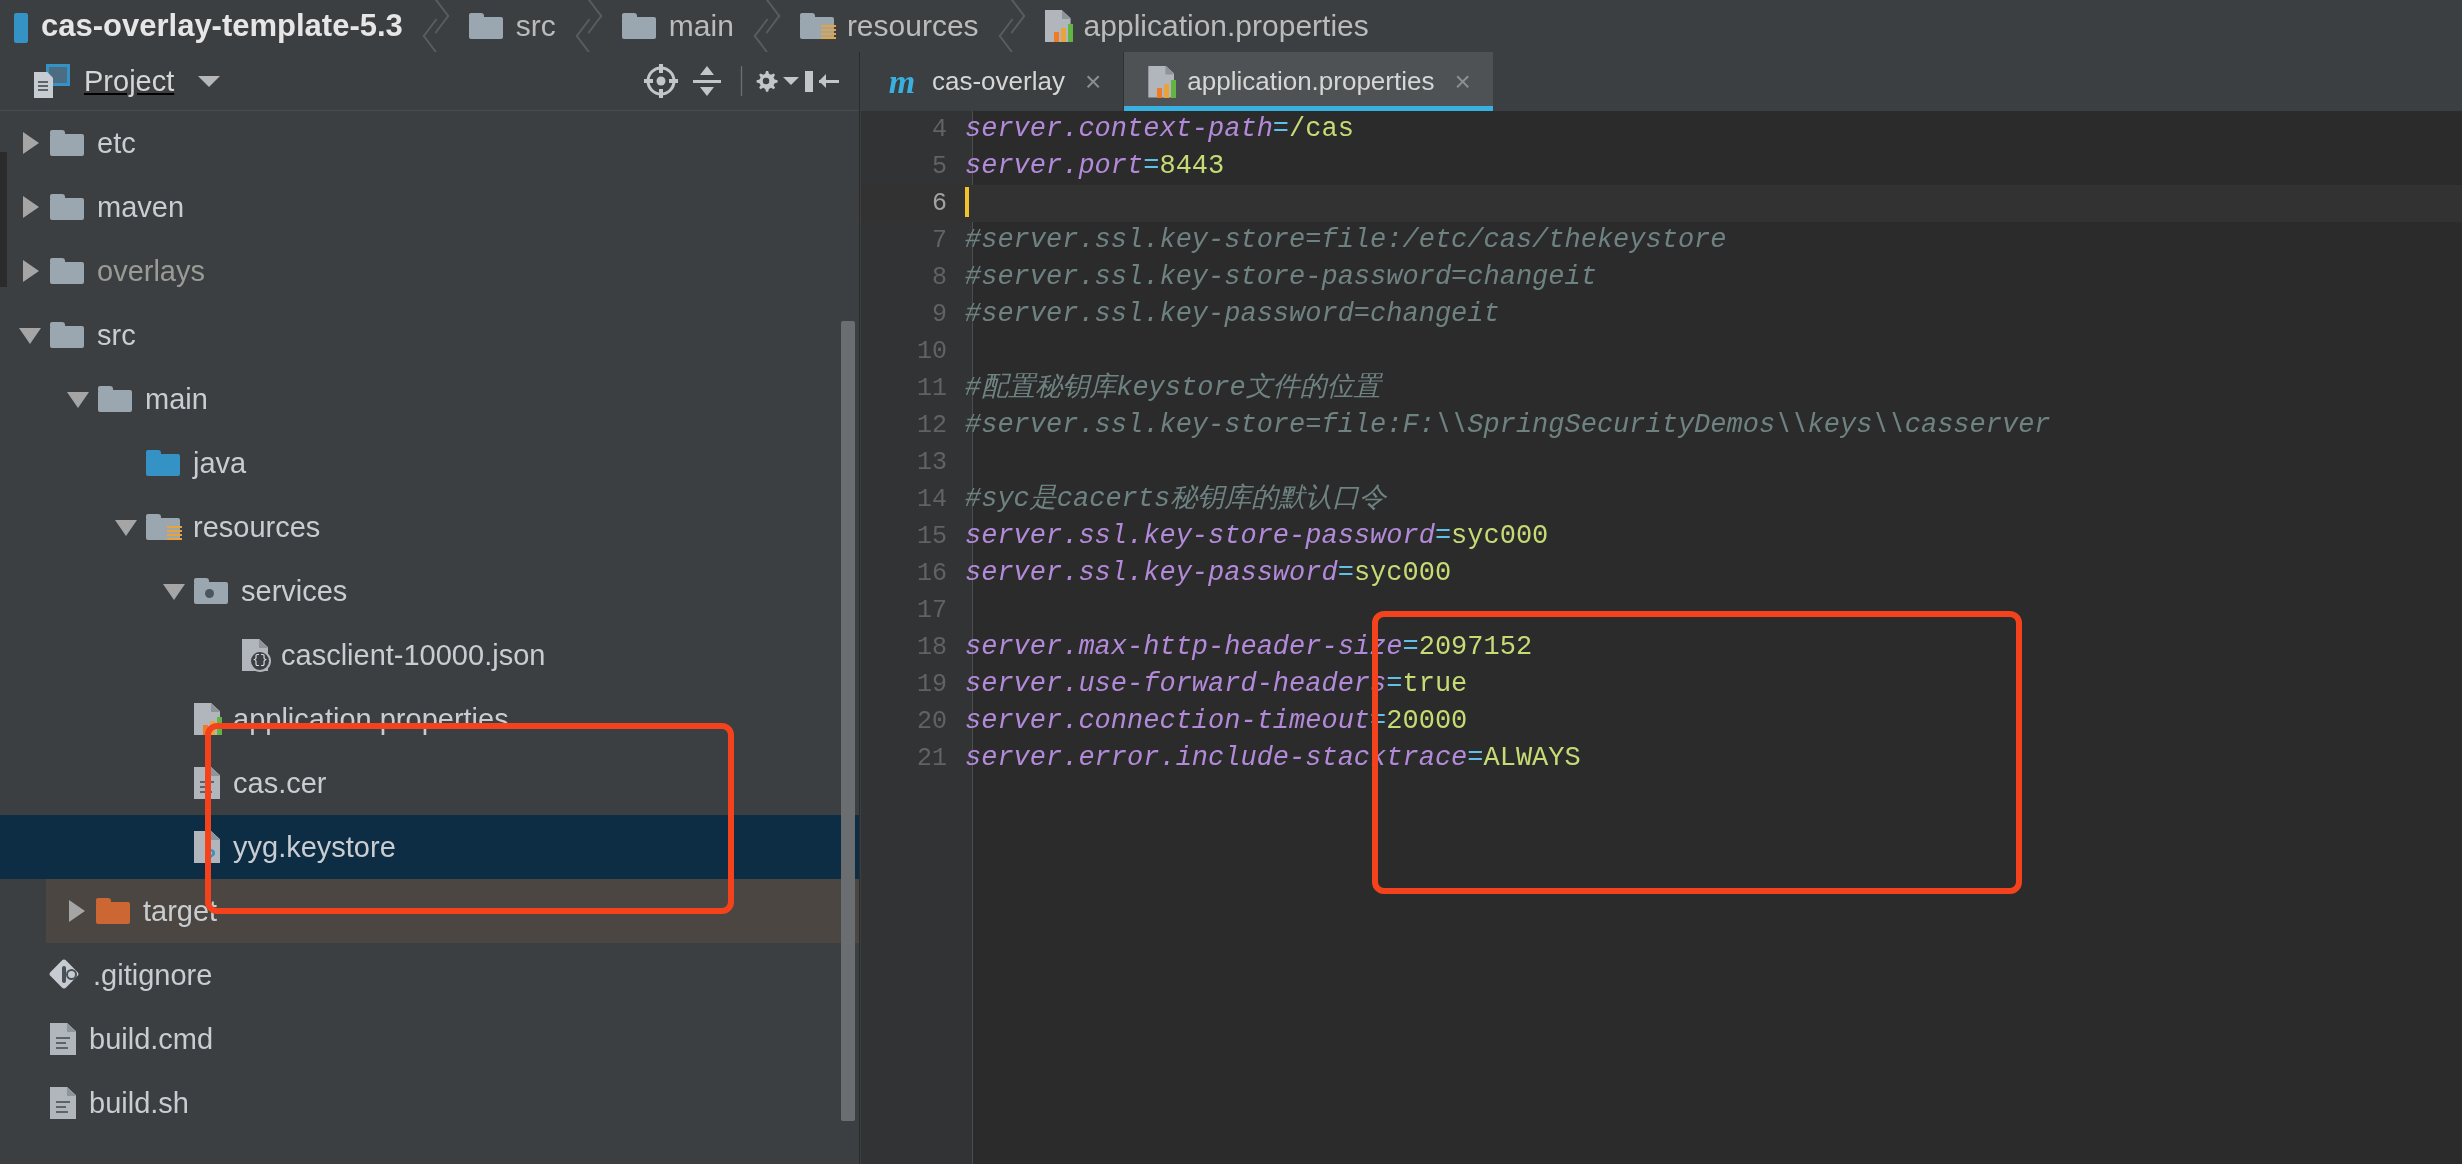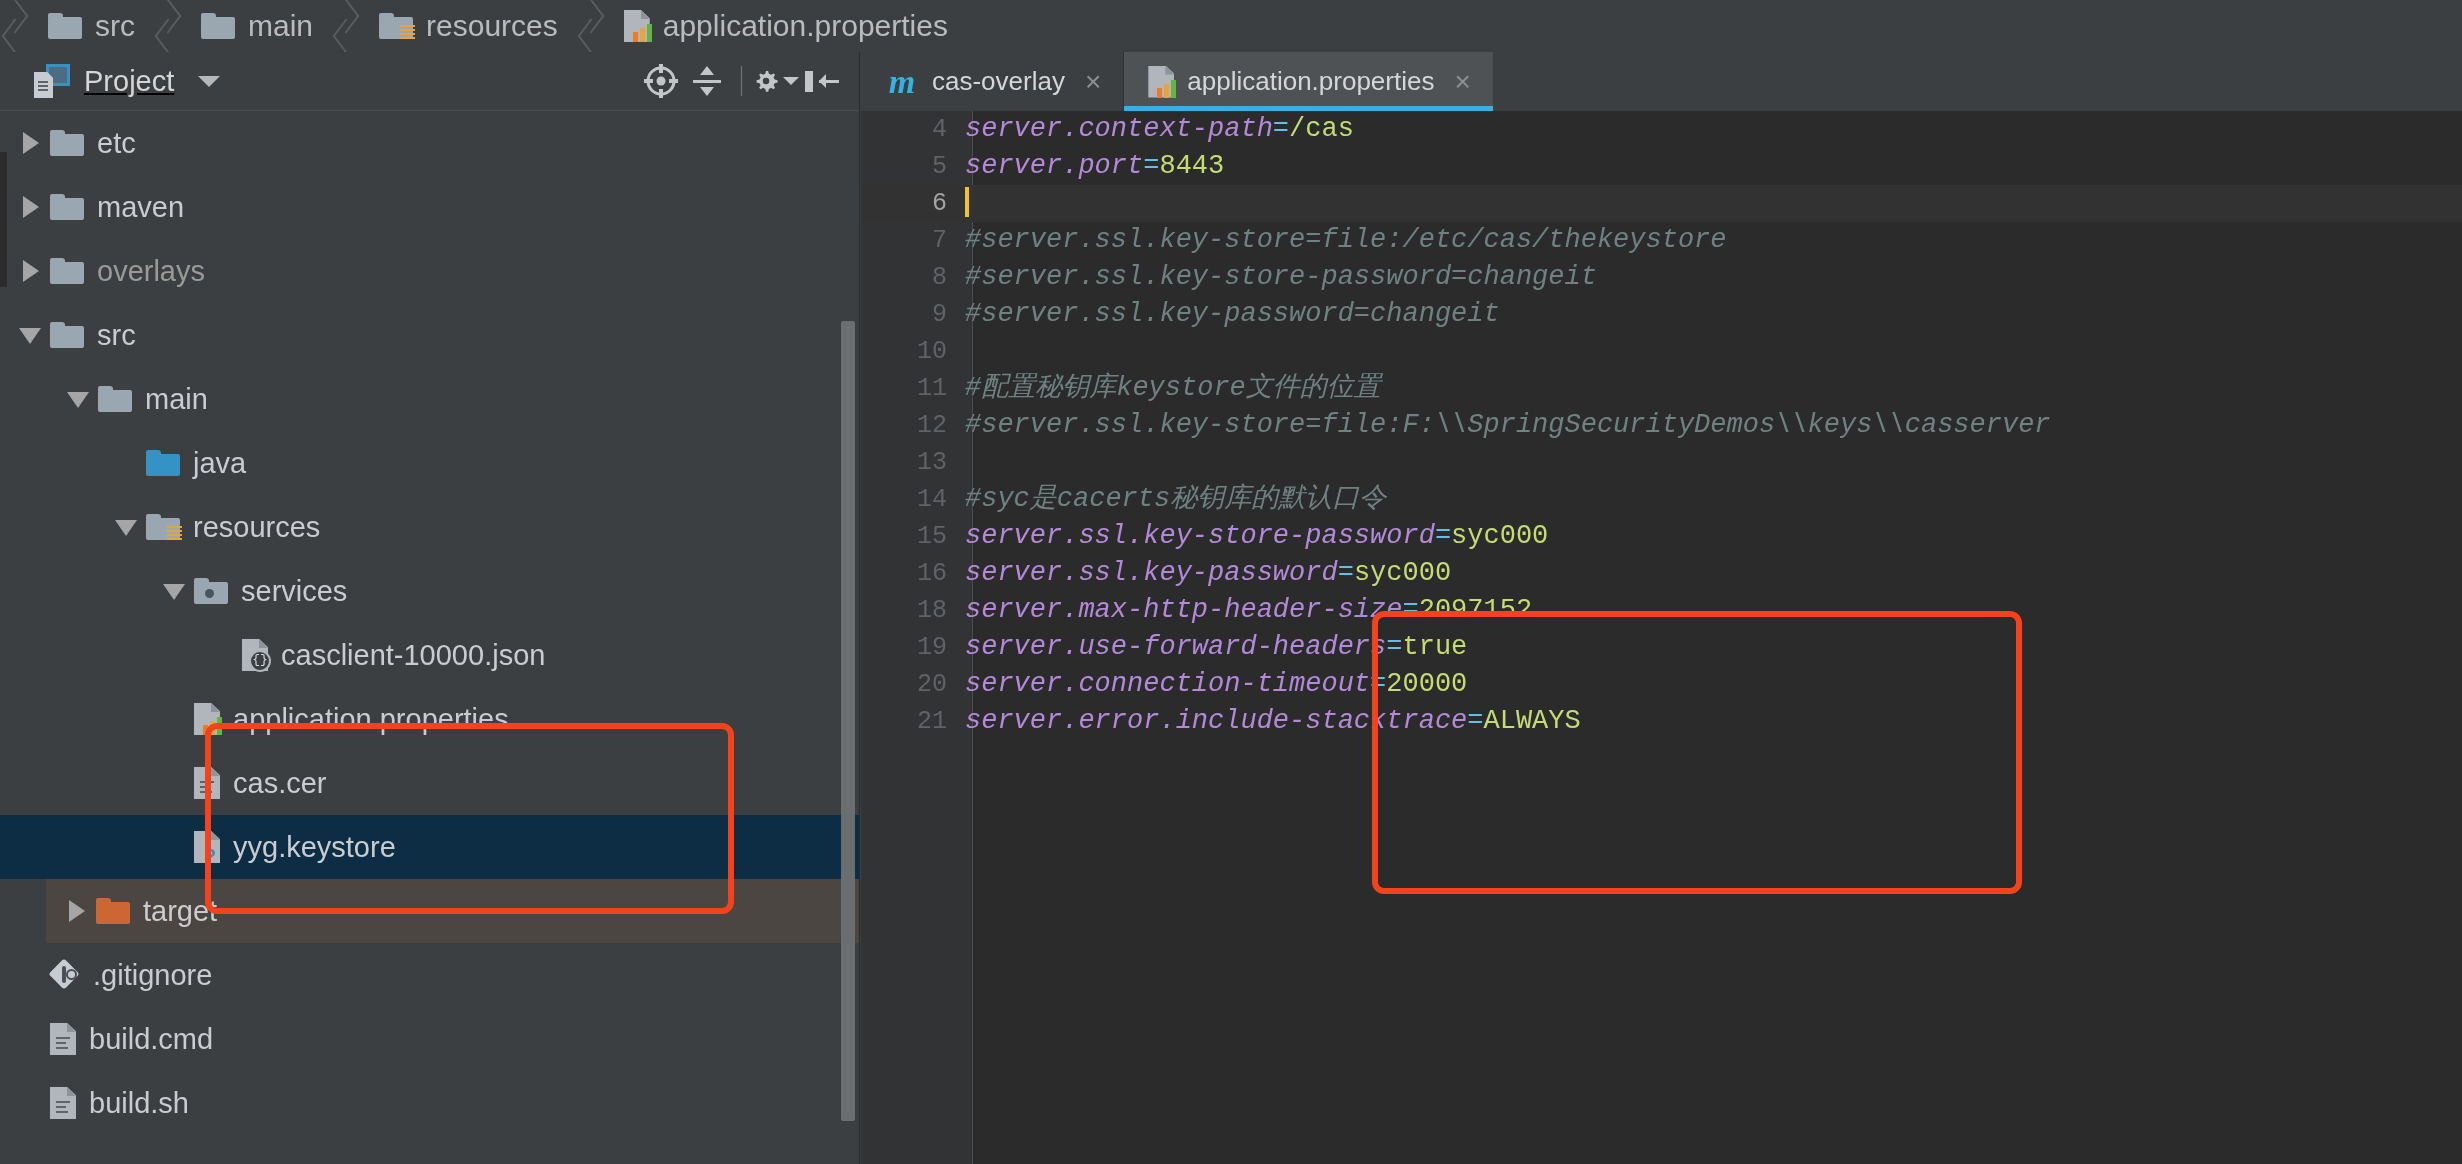--- a/index.html
+++ b/index.html
@@ -436,20 +436,26 @@
     border-radius: 12px;
     pointer-events: none;
   }
 </style>
 </head>
 <body>
 
 <div id="app">
 
   <div id="breadcrumb">
+      <div class="crumb first">
+        <span class="ico ico-folder blue" style="width: 14px;">
+          <span class="body" style="width:14px;height:30px;top:0;"></span>
+        </span>
+        <span class="crumb-label">cas-overlay-template-5.3</span>
+      </div>
       <span class="crumb-sep"></span>
       <div class="crumb">
         <span class="ico ico-folder">
           <span class="tab"></span>
           <span class="body"></span>
         </span>
         <span class="crumb-label">src</span>
       </div>
       <span class="crumb-sep"></span>
       <div class="crumb">
@@ -730,20 +736,21 @@
           <div class="line"><span class="ln">7</span><span class="lt"><span class="cm">#server.ssl.key-store=file:/etc/cas/thekeystore</span></span></div>
           <div class="line"><span class="ln">8</span><span class="lt"><span class="cm">#server.ssl.key-store-password=changeit</span></span></div>
           <div class="line"><span class="ln">9</span><span class="lt"><span class="cm">#server.ssl.key-password=changeit</span></span></div>
           <div class="line"><span class="ln">10</span><span class="lt"></span></div>
           <div class="line"><span class="ln">11</span><span class="lt"><span class="cm">#配置秘钥库keystore文件的位置</span></span></div>
           <div class="line"><span class="ln">12</span><span class="lt"><span class="cm">#server.ssl.key-store=file:F:\\SpringSecurityDemos\\keys\\casserver</span></span></div>
           <div class="line"><span class="ln">13</span></div>
           <div class="line"><span class="ln">14</span><span class="lt"><span class="cm">#syc是cacerts秘钥库的默认口令</span></span></div>
           <div class="line"><span class="ln">15</span><span class="lt"><span class="k">server.ssl.key-store-password</span><span class="eq">=</span><span class="v">syc000</span></span></div>
           <div class="line"><span class="ln">16</span><span class="lt"><span class="k">server.ssl.key-password</span><span class="eq">=</span><span class="v">syc000</span></span></div>
+          <div class="line"><span class="ln">17</span><span class="lt"></span></div>
           <div class="line"><span class="ln">18</span><span class="lt"><span class="k">server.max-http-header-size</span><span class="eq">=</span><span class="v">2097152</span></span></div>
           <div class="line"><span class="ln">19</span><span class="lt"><span class="k">server.use-forward-headers</span><span class="eq">=</span><span class="v">true</span></span></div>
           <div class="line"><span class="ln">20</span><span class="lt"><span class="k">server.connection-timeout</span><span class="eq">=</span><span class="v">20000</span></span></div>
           <div class="line"><span class="ln">21</span><span class="lt"><span class="k">server.error.include-stacktrace</span><span class="eq">=</span><span class="v">ALWAYS</span></span></div>
         </div>
     </div>
   </div>
 
   <div id="annotations">
       <div class="redbox" style="left: 205px; top: 723px; width: 517px; height: 179px; border-color: rgb(244, 67, 28);"></div>

